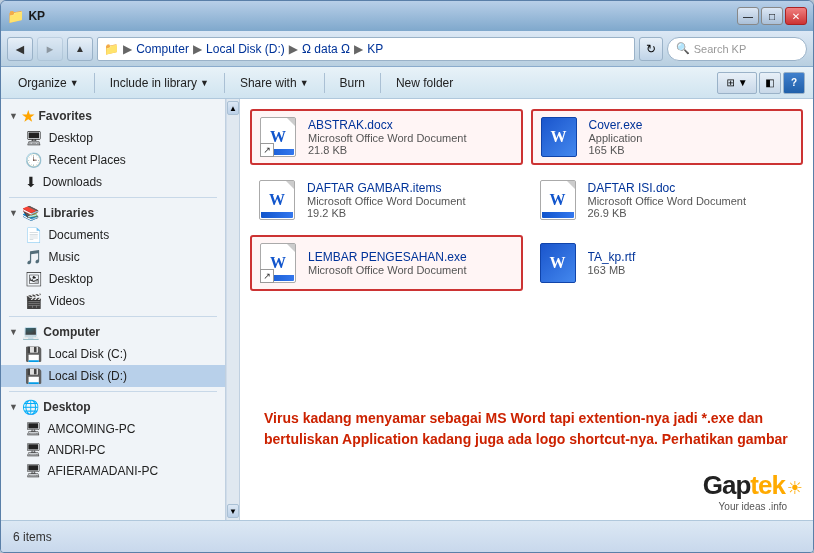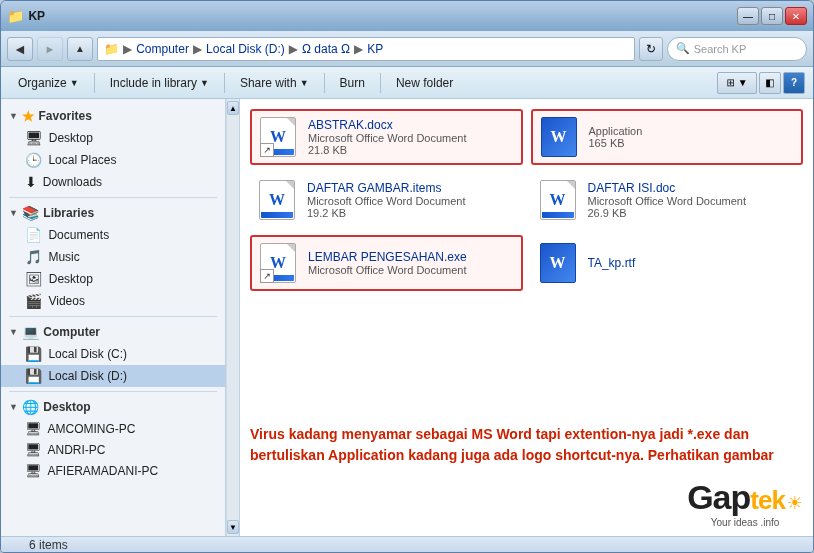--- a/index.html
+++ b/index.html
@@ -228,26 +228,26 @@
     .nav-item.selected { background: #b8d0ea; }
 
     .nav-divider {
       height: 1px;
       background: #c8d8e8;
       margin: 4px 8px;
     }
 
     
     .status-bar {
-      height: 16px;
+      height: 32px;
       background: linear-gradient(to bottom, #dce8f4, #c8d8ec);
       border-top: 1px solid #b0c8dc;
       display: flex;
       align-items: center;
-      padding: 0 28px;
+      padding: 0 12px;
       font-size: 12px;
       color: #333;
       flex-shrink: 0;
     }
 
     
     .file-area {
       flex: 1;
       padding: 10px;
       display: flex;
@@ -351,21 +351,21 @@
       align-items: center;
       justify-content: center;
       font-size: 9px;
       color: #333;
     }
 
     
     .annotation {
       position: absolute;
       bottom: 70px;
-      left: 10px;
+      left: 24px;
       right: 10px;
       font-size: 14px;
       font-weight: bold;
       color: #cc2200;
       line-height: 1.5;
     }
 
     
     .logo-watermark {
       position: absolute;
@@ -475,21 +475,21 @@
           <span class="collapse-icon">▼</span>
           <span style="color:#ffa500; font-size:14px;">★</span>
           <span>Favorites</span>
         </div>
         <div class="nav-item">
           <span style="font-size:14px;">🖥</span>
           <span>Desktop</span>
         </div>
         <div class="nav-item">
           <span style="font-size:14px;">🕒</span>
-          <span>Local Places</span>
+          <span>Recent Places</span>
         </div>
         <div class="nav-item">
           <span style="font-size:14px;">⬇</span>
           <span>Downloads</span>
         </div>
       </div>
 
       <div class="nav-divider"></div>
 
       <div class="nav-section">
@@ -582,20 +582,21 @@
           </div>
         </div>
 
         <div class="file-item highlighted">
           <div class="file-icon-wrapper">
             <div style="width:36px; height:40px; background:linear-gradient(135deg,#1a55cc,#4488ee); border:1px solid #1044aa; border-radius:2px; display:flex; align-items:center; justify-content:center; position:relative;">
               <span style="color:white; font-size:16px; font-weight:bold; font-family:serif;">W</span>
             </div>
           </div>
           <div class="file-info">
+            <div class="file-name">Cover.exe</div>
             <div class="file-type">Application</div>
             <div class="file-size">165 KB</div>
           </div>
         </div>
 
         <div class="file-item">
           <div class="file-icon-wrapper">
             <div class="word-icon">
               <span style="color:#1155cc; font-size:16px; font-weight:bold; font-family:serif;">W</span>
               <div style="position:absolute;bottom:1px;left:1px;right:1px;height:6px;background:linear-gradient(to right,#1155cc,#3377ee);border-radius:0 0 1px 1px;"></div>
@@ -637,32 +638,33 @@
         </div>
 
         <div class="file-item">
           <div class="file-icon-wrapper">
             <div style="width:36px; height:40px; background:linear-gradient(135deg,#1a55cc,#4488ee); border:1px solid #1044aa; border-radius:2px; display:flex; align-items:center; justify-content:center; position:relative;">
               <span style="color:white; font-size:16px; font-weight:bold; font-family:serif;">W</span>
             </div>
           </div>
           <div class="file-info">
             <div class="file-name">TA_kp.rtf</div>
+            <div class="file-size">163 MB</div>
           </div>
         </div>
 
       </div>
 
       <div class="annotation">
         <span>Virus kadang menyamar sebagai MS Word tapi extention-nya jadi *.exe dan bertuliskan Application kadang juga ada logo shortcut-nya. Perhatikan gambar</span>
       </div>
 
       <div class="logo-watermark">
         <div style="display:flex; align-items:baseline;">
-          <span style="font-size:34px; font-weight:900; color:#222; font-family:Arial,sans-serif; letter-spacing:-1px;">Gap</span>
+          <span style="font-size:26px; font-weight:900; color:#222; font-family:Arial,sans-serif; letter-spacing:-1px;">Gap</span>
           <span style="font-size:26px; font-weight:900; color:#ffaa00; font-family:Arial,sans-serif; letter-spacing:-1px;">tek</span>
           <span style="font-size:18px; color:#ffaa00; margin-left:2px;">☀</span>
         </div>
         <div style="font-size:10px; color:#555; text-align:right;">Your ideas .info</div>
       </div>
 
     </div>
 
   </div>
 

